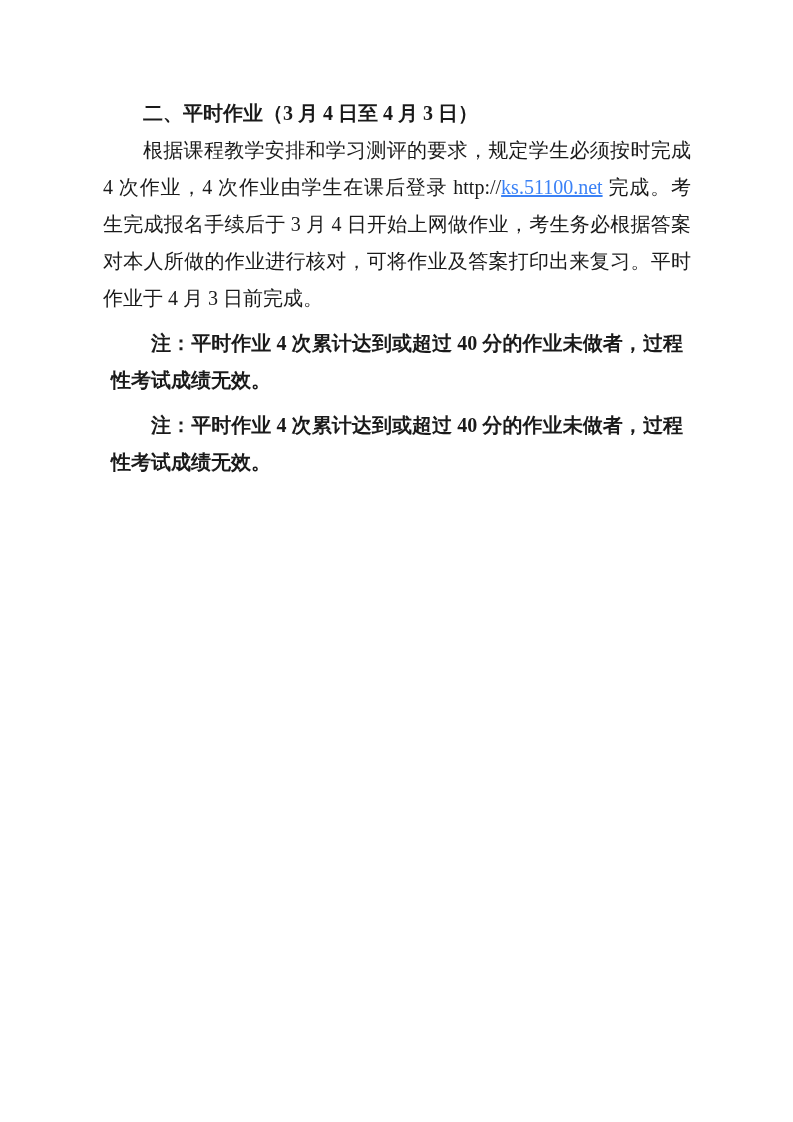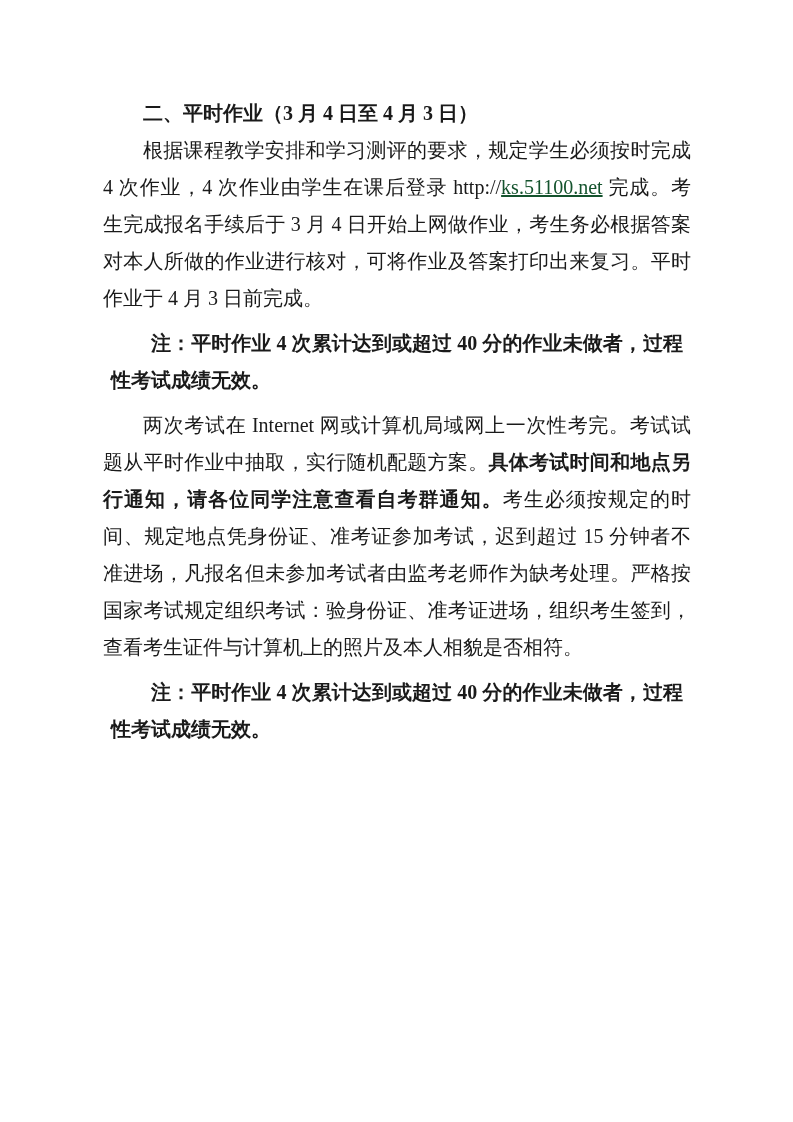--- a/index.html
+++ b/index.html
@@ -36,36 +36,35 @@
   .note {
     margin: 8px;
     text-align: justify;
     text-indent: 2em;
     font-weight: bold;
   }
   .bold {
     font-weight: bold;
   }
   .doc-link {
-    color: #14532d;
+    color: #3b82f6;
     text-decoration: underline;
     cursor: pointer;
   }
 </style>
 </head>
 <body>
 
 <div class="page">
 
   <p class="heading">二、平时作业（3 月 4 日至 4 月 3 日）</p>
 
   <p class="para"><span>根据课程教学安排和学习测评的要求，规定学生必须按时完成 4 次作业，4 次作业由学生在课后登录 http://</span><a class="doc-link">ks.51100.net</a><span> 完成。考生完成报名手续后于 3 月 4 日开始上网做作业，考生务必根据答案对本人所做的作业进行核对，可将作业及答案打印出来复习。平时作业于 4 月 3 日前完成。</span></p>
 
   <p class="note">注：平时作业 4 次累计达到或超过 40 分的作业未做者，过程性考试成绩无效。</p>
 
 
-  <p class="para"><span>两次考试在 Internet 网或计算机局域网上一次性考完。考试试题从平时作业中抽取，实行随机配题方案。</span><span class="bold">具体考试时间和地点另行通知，请各位同学注意查看自考群通知。</span><span>考生必须按规定的时间、规定地点凭身份证、准考证参加考试，迟到超过 15 分钟者不准进场，凡报名但未参加考试者由监考老师作为缺考处理。严格按国家考试规定组织考试：验身份证、准考证进场，组织考生签到，查看考生证件与计算机上的照片及本人相貌是否相符。</span></p>
 
 
 
   <p class="note">注：平时作业 4 次累计达到或超过 40 分的作业未做者，过程性考试成绩无效。</p>
 
 </div>
 
 </body></html>

